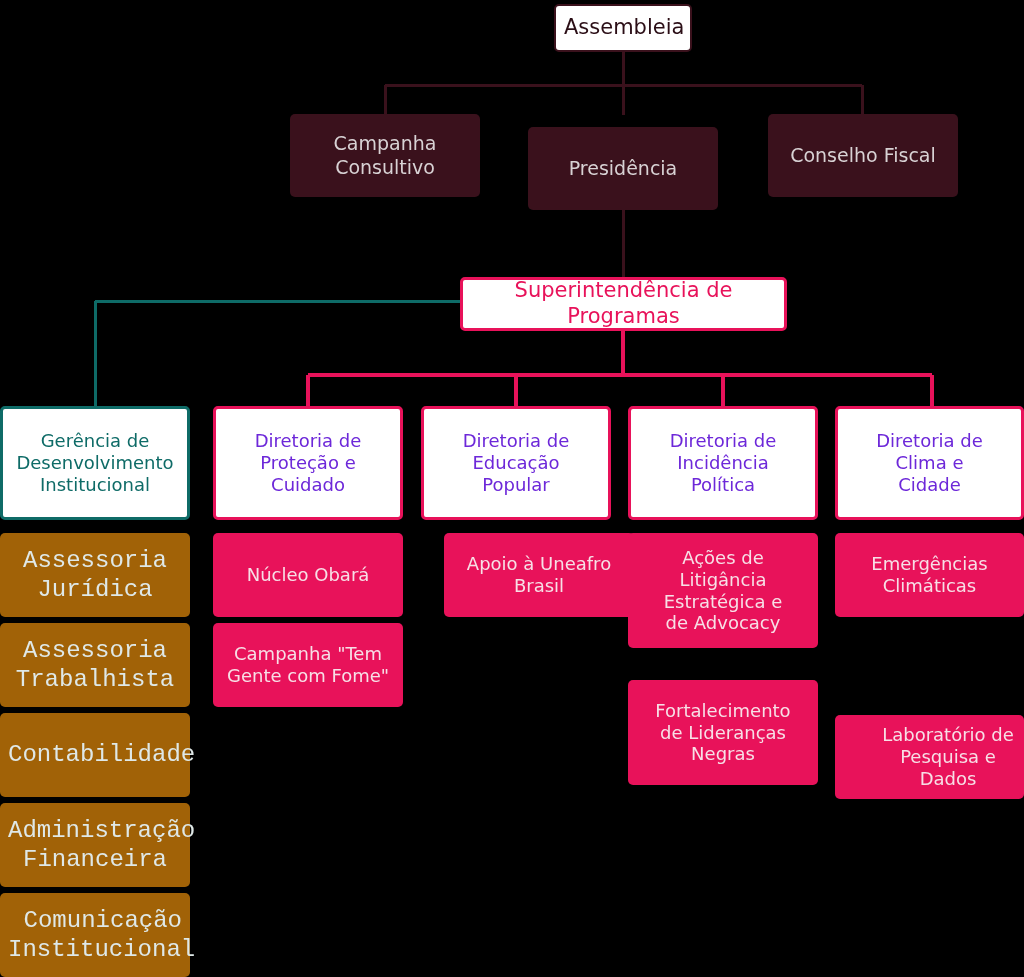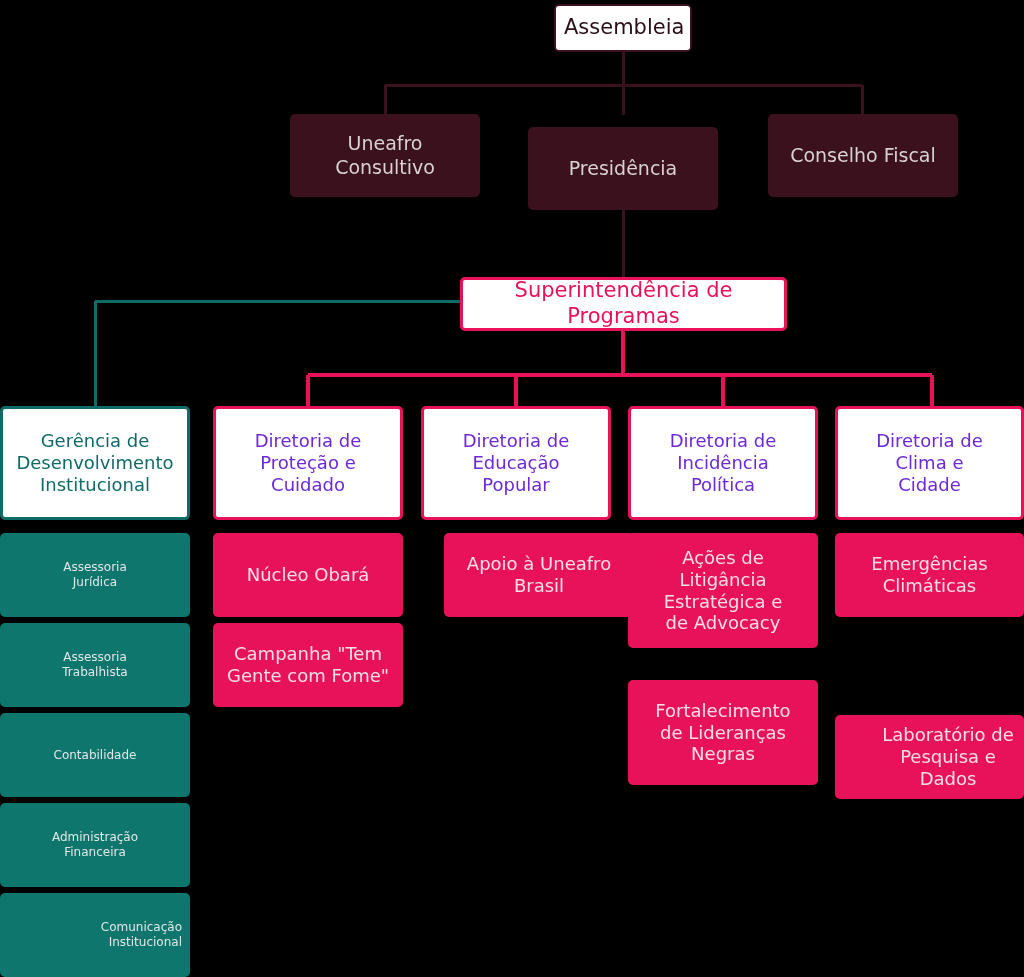--- a/index.html
+++ b/index.html
@@ -70,24 +70,25 @@
     color: #0e6b67;
     font-size: 18px;
   }
   .n-pinkfill {
     background: #e8125a;
     border: none;
     color: #f7dfe6;
     font-size: 18px;
   }
   .n-tealfill {
-    background: #0f766e;
+    background: #a16207;
     border: none;
     color: #dfe8e7;
-    font-size: 12px;
+    font-size: 24px;
+    font-family: Liberation Mono, monospace;
   }
   .node span { display: block; width: 100%; white-space: pre-line; }
 </style>
 </head>
 <body>
 
 <div id="org-chart">
 
   <svg class="conn-layer" width="1024" height="977" viewBox="0 0 1024 977">
 
@@ -113,21 +114,21 @@
       <line x1="95" y1="301" x2="460" y2="301"></line>
       <line x1="95" y1="301" x2="95" y2="406"></line>
     </g>
   </svg>
 
   <div class="node n-assembleia" style="left:554px; top:4px; width:138px; height:48px;">
     <span>Assembleia</span>
   </div>
 
   <div class="node n-dark" style="left:290px; top:114px; width:190px; height:83px;">
-    <span>Uneafro
+    <span>Campanha
 Consultivo</span>
   </div>
 
   <div class="node n-dark" style="left:528px; top:114px; width:190px; height:83px;margin-top:13px;">
     <span>Presidência</span>
   </div>
 
   <div class="node n-dark" style="left:768px; top:114px; width:190px; height:83px;">
     <span>Conselho Fiscal</span>
   </div>

